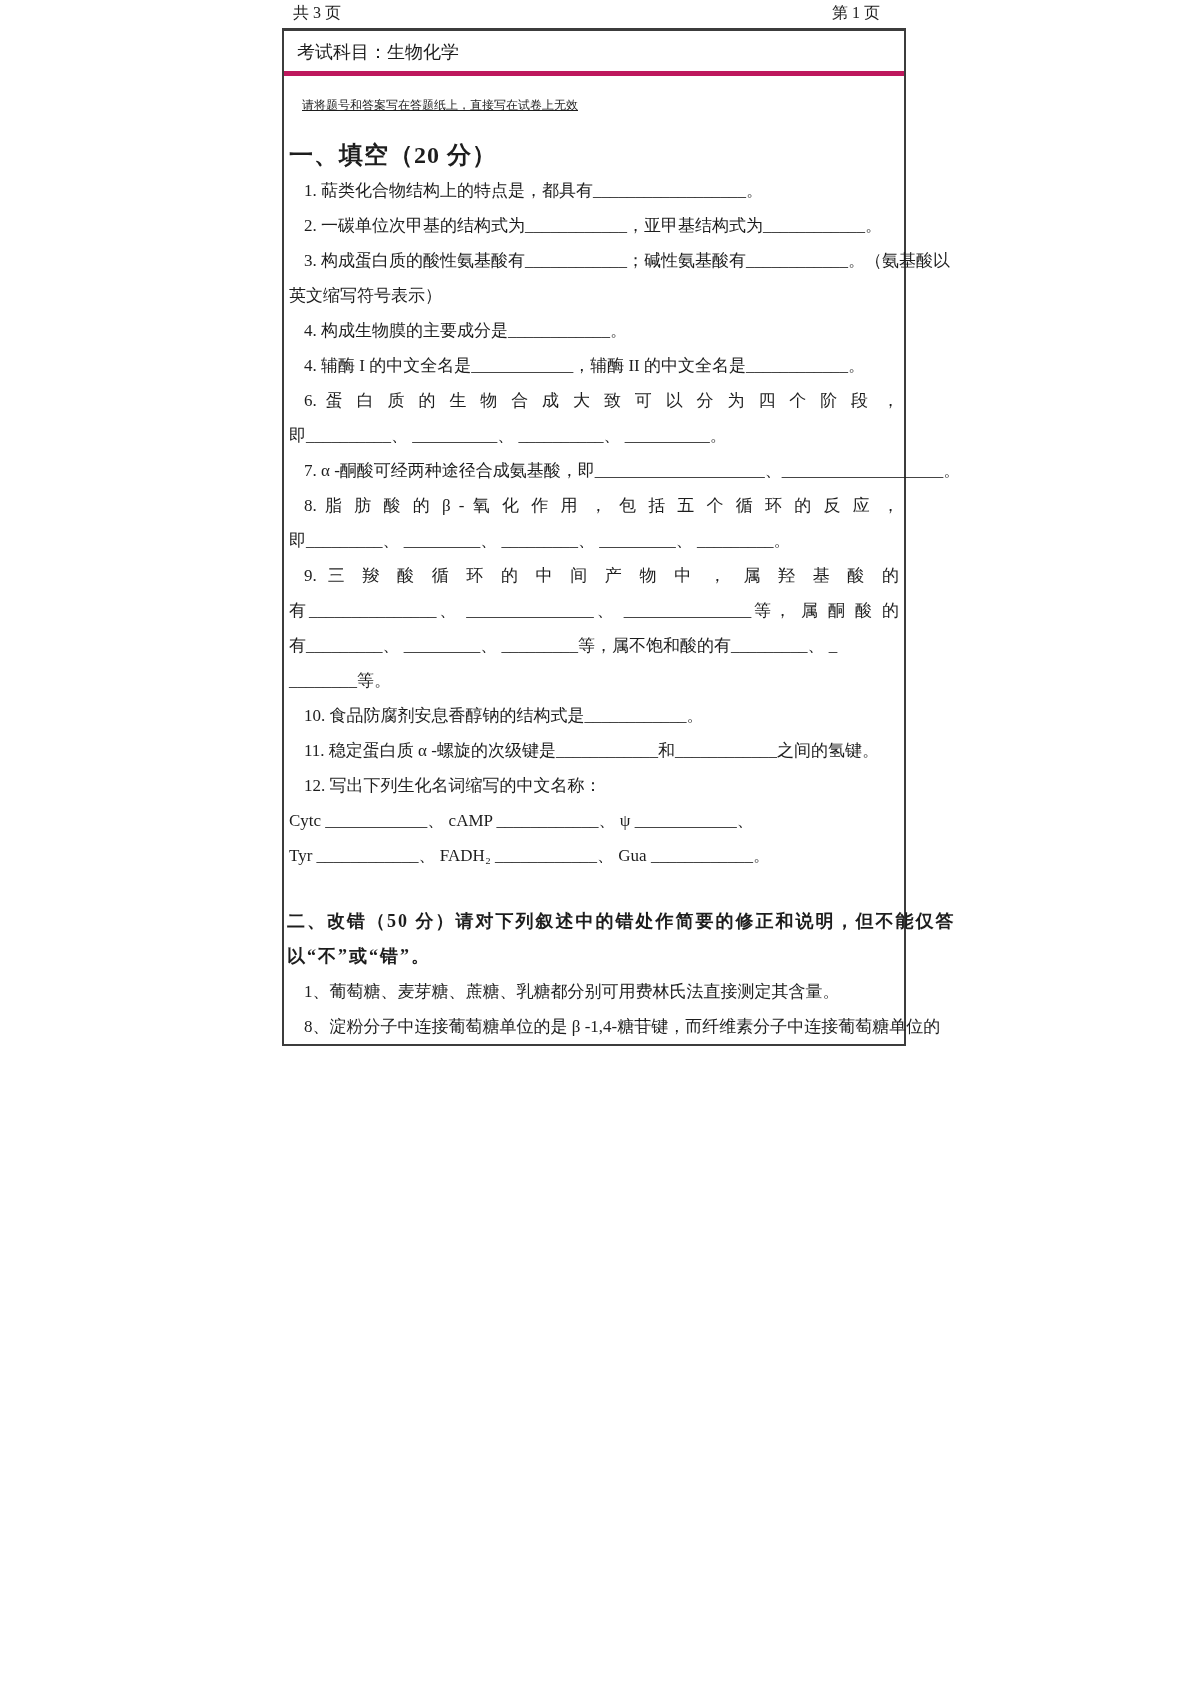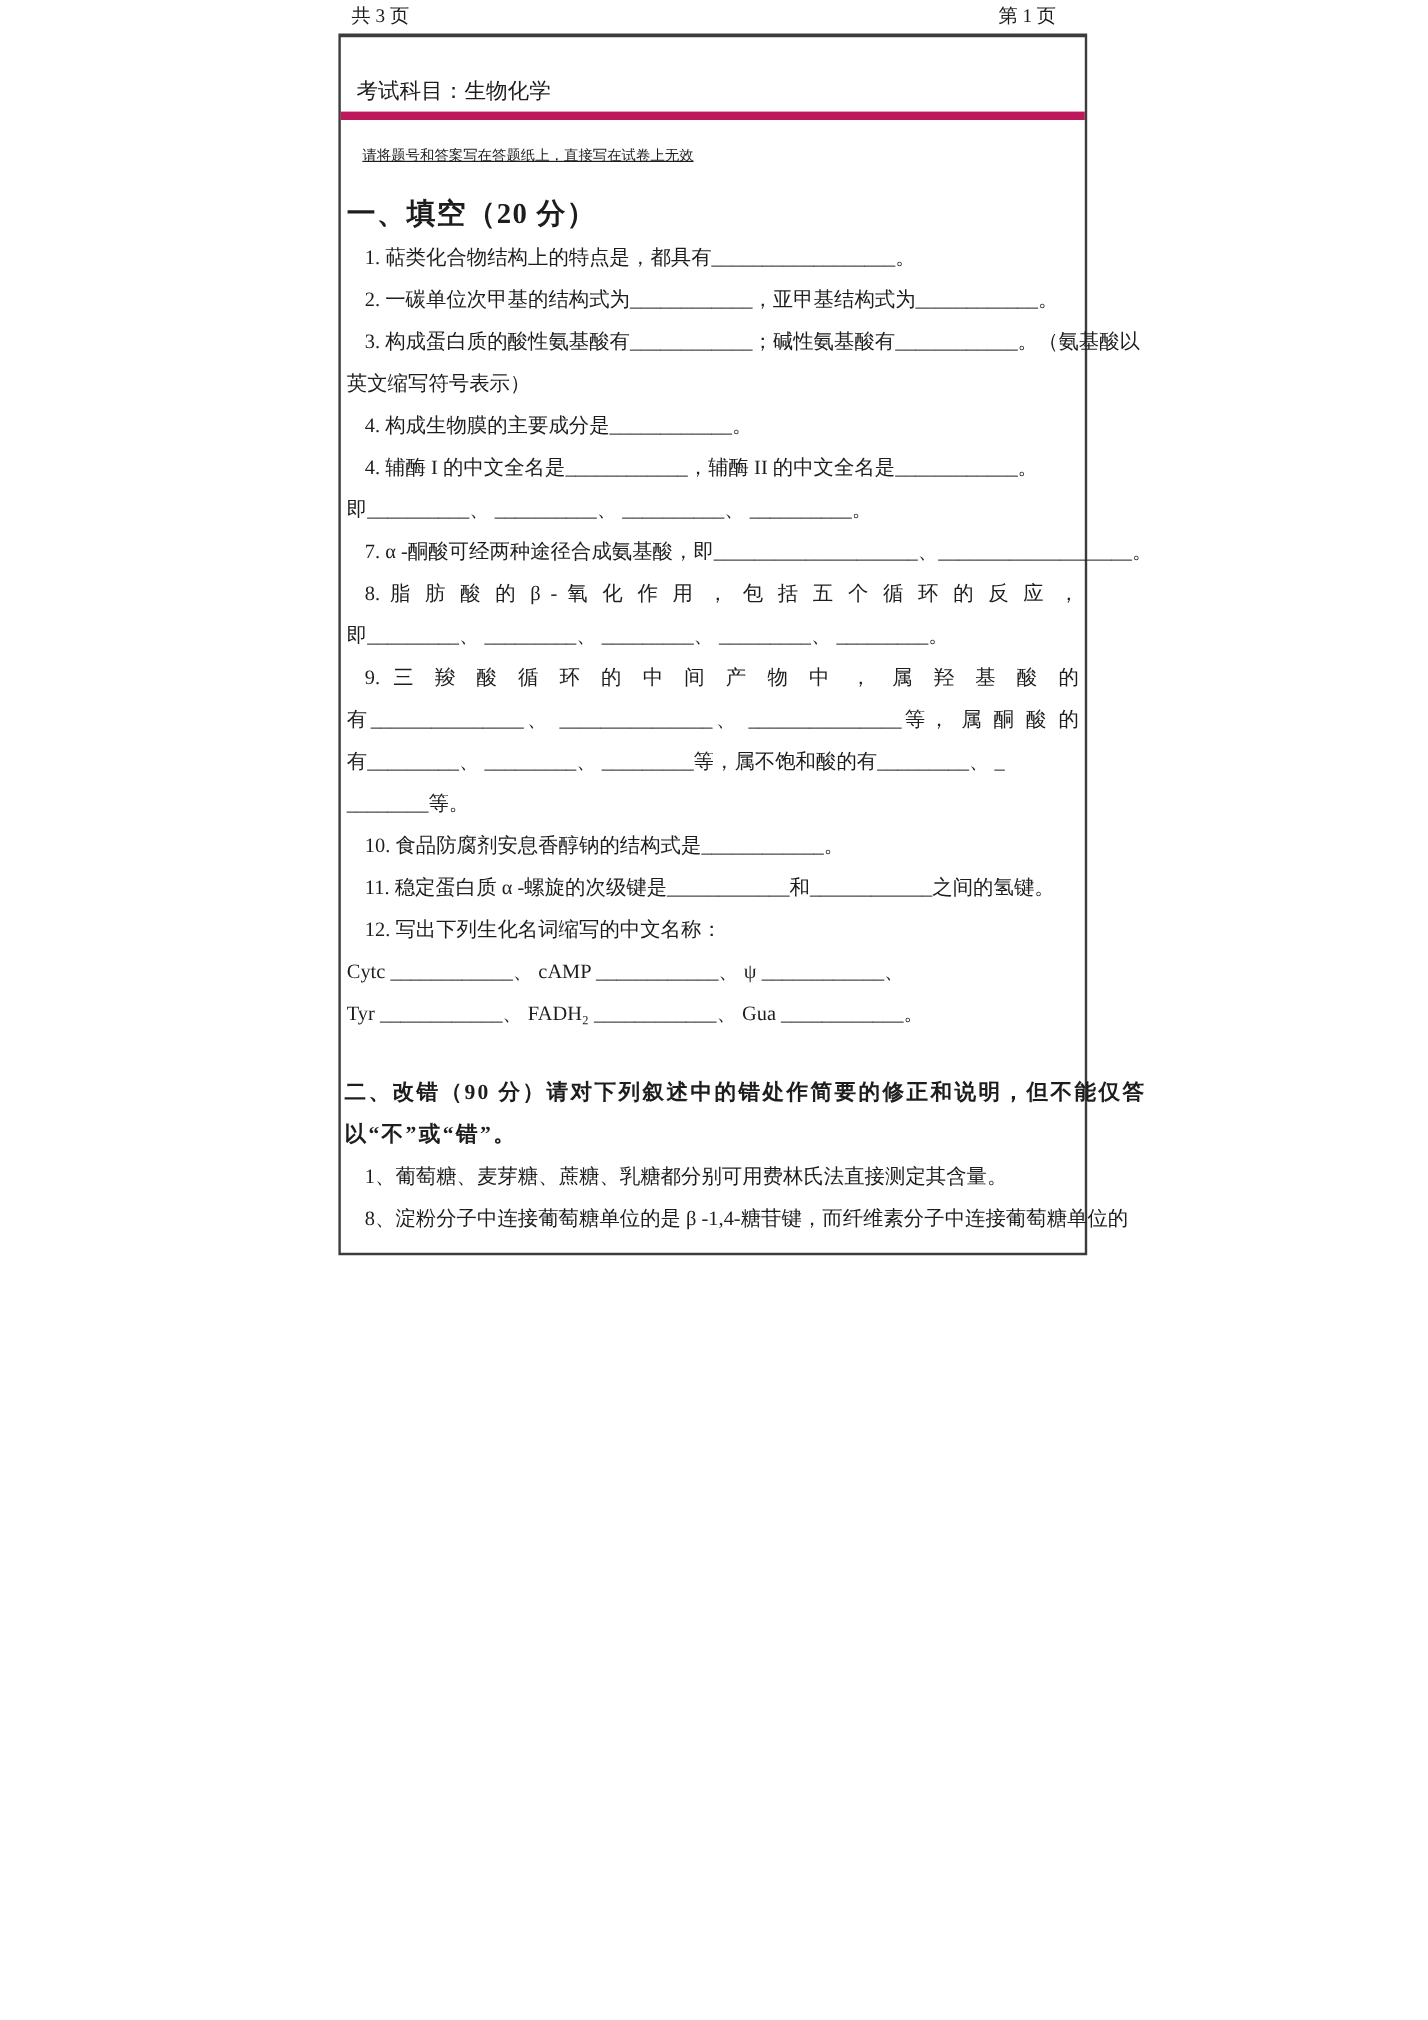--- a/index.html
+++ b/index.html
@@ -18,22 +18,22 @@
   .meta {
     display:flex; justify-content:space-between; align-items:flex-end;
     height:24px; font-size:16px;
     padding-left:11px; padding-right:26px;
   }
   .sheet {
     margin-top:4px; height:1018px; box-sizing:border-box;
     border:2px solid #3c3c3c; border-top-width:3px;
   }
   .subject-row {
-    height:45px; box-sizing:border-box; border-bottom:7px solid #be185d;
-    line-height:43px; padding-left:13px; font-size:18px;margin-top:24px;
+    height:45px; box-sizing:border-box; border-bottom:5px solid #be185d;
+    line-height:43px; padding-left:13px; font-size:18px;
   }
   .cell { padding:0 3px; }
   .notice { margin-top:12px; height:35px; line-height:35px; padding-left:15px; font-size:12px;text-decoration:underline; }
   .h1 { margin-top:15px; height:35px; line-height:35px; font-size:24px; font-weight:bold; letter-spacing:1px; padding-left:2px; }
   .line { height:35px; line-height:35px; font-size:17px; white-space:nowrap; }
   .line.item { padding-left:17px; }
   .line.cont { padding-left:2px; }
   .line.stretch { white-space:normal; text-align:justify; text-align-last:justify; text-justify:inter-character; padding-right:2px; }
   .h2 { margin-top:31px; font-weight:bold; font-size:18px; }
   .h2 div { height:35px; line-height:35px; letter-spacing:2px; white-space:nowrap; }
@@ -57,36 +57,37 @@
       <div class="notice">请将题号和答案写在答题纸上，直接写在试卷上无效</div>
 
       <div class="h1">一、填空（20 分）</div>
 
       <div class="line item">1. 萜类化合物结构上的特点是，都具有__________________。</div>
       <div class="line item">2. 一碳单位次甲基的结构式为____________，亚甲基结构式为____________。</div>
       <div class="line item">3. 构成蛋白质的酸性氨基酸有____________；碱性氨基酸有____________。（氨基酸以</div>
       <div class="line cont">英文缩写符号表示）</div>
       <div class="line item">4. 构成生物膜的主要成分是____________。</div>
       <div class="line item">4. 辅酶 I 的中文全名是____________，辅酶 II 的中文全名是____________。</div>
+      <div class="line item stretch">6.  蛋 白 质 的 生 物 合 成 大 致 可 以 分 为 四 个 阶 段 ，</div>
       <div class="line cont">即__________、 __________、 __________、 __________。</div>
       <div class="line item">7. α -酮酸可经两种途径合成氨基酸，即____________________、___________________。</div>
       <div class="line item stretch">8.  脂 肪 酸 的 β - 氧 化 作 用 ， 包 括 五 个 循 环 的 反 应 ，</div>
       <div class="line cont">即_________、 _________、 _________、 _________、 _________。</div>
       <div class="line item stretch">9.  三 羧 酸 循 环 的 中 间 产 物 中 ， 属 羟 基 酸 的</div>
       <div class="line cont stretch">有_______________、 _______________、 _______________等， 属 酮 酸 的</div>
       <div class="line cont">有_________、 _________、 _________等，属不饱和酸的有_________、 _</div>
       <div class="line cont">________等。</div>
       <div class="line item">10. 食品防腐剂安息香醇钠的结构式是____________。</div>
       <div class="line item">11. 稳定蛋白质 α -螺旋的次级键是____________和____________之间的氢键。</div>
       <div class="line item">12. 写出下列生化名词缩写的中文名称：</div>
       <div class="line cont">Cytc ____________、 cAMP ____________、 ψ ____________、</div>
       <div class="line cont">Tyr ____________、 FADH₂ ____________、 Gua ____________。</div>
 
       <div class="h2">
-        <div>二、改错（90 分）请对下列叙述中的错处作简要的修正和说明，但不能仅答</div>
+        <div>二、改错（50 分）请对下列叙述中的错处作简要的修正和说明，但不能仅答</div>
         <div>以“不”或“错”。</div>
       </div>
 
       <div class="citem">1、葡萄糖、麦芽糖、蔗糖、乳糖都分别可用费林氏法直接测定其含量。</div>
       <div class="citem">8、淀粉分子中连接葡萄糖单位的是 β -1,4-糖苷键，而纤维素分子中连接葡萄糖单位的</div>
     </div>
   </div>
 </div>
 
 </body></html>

